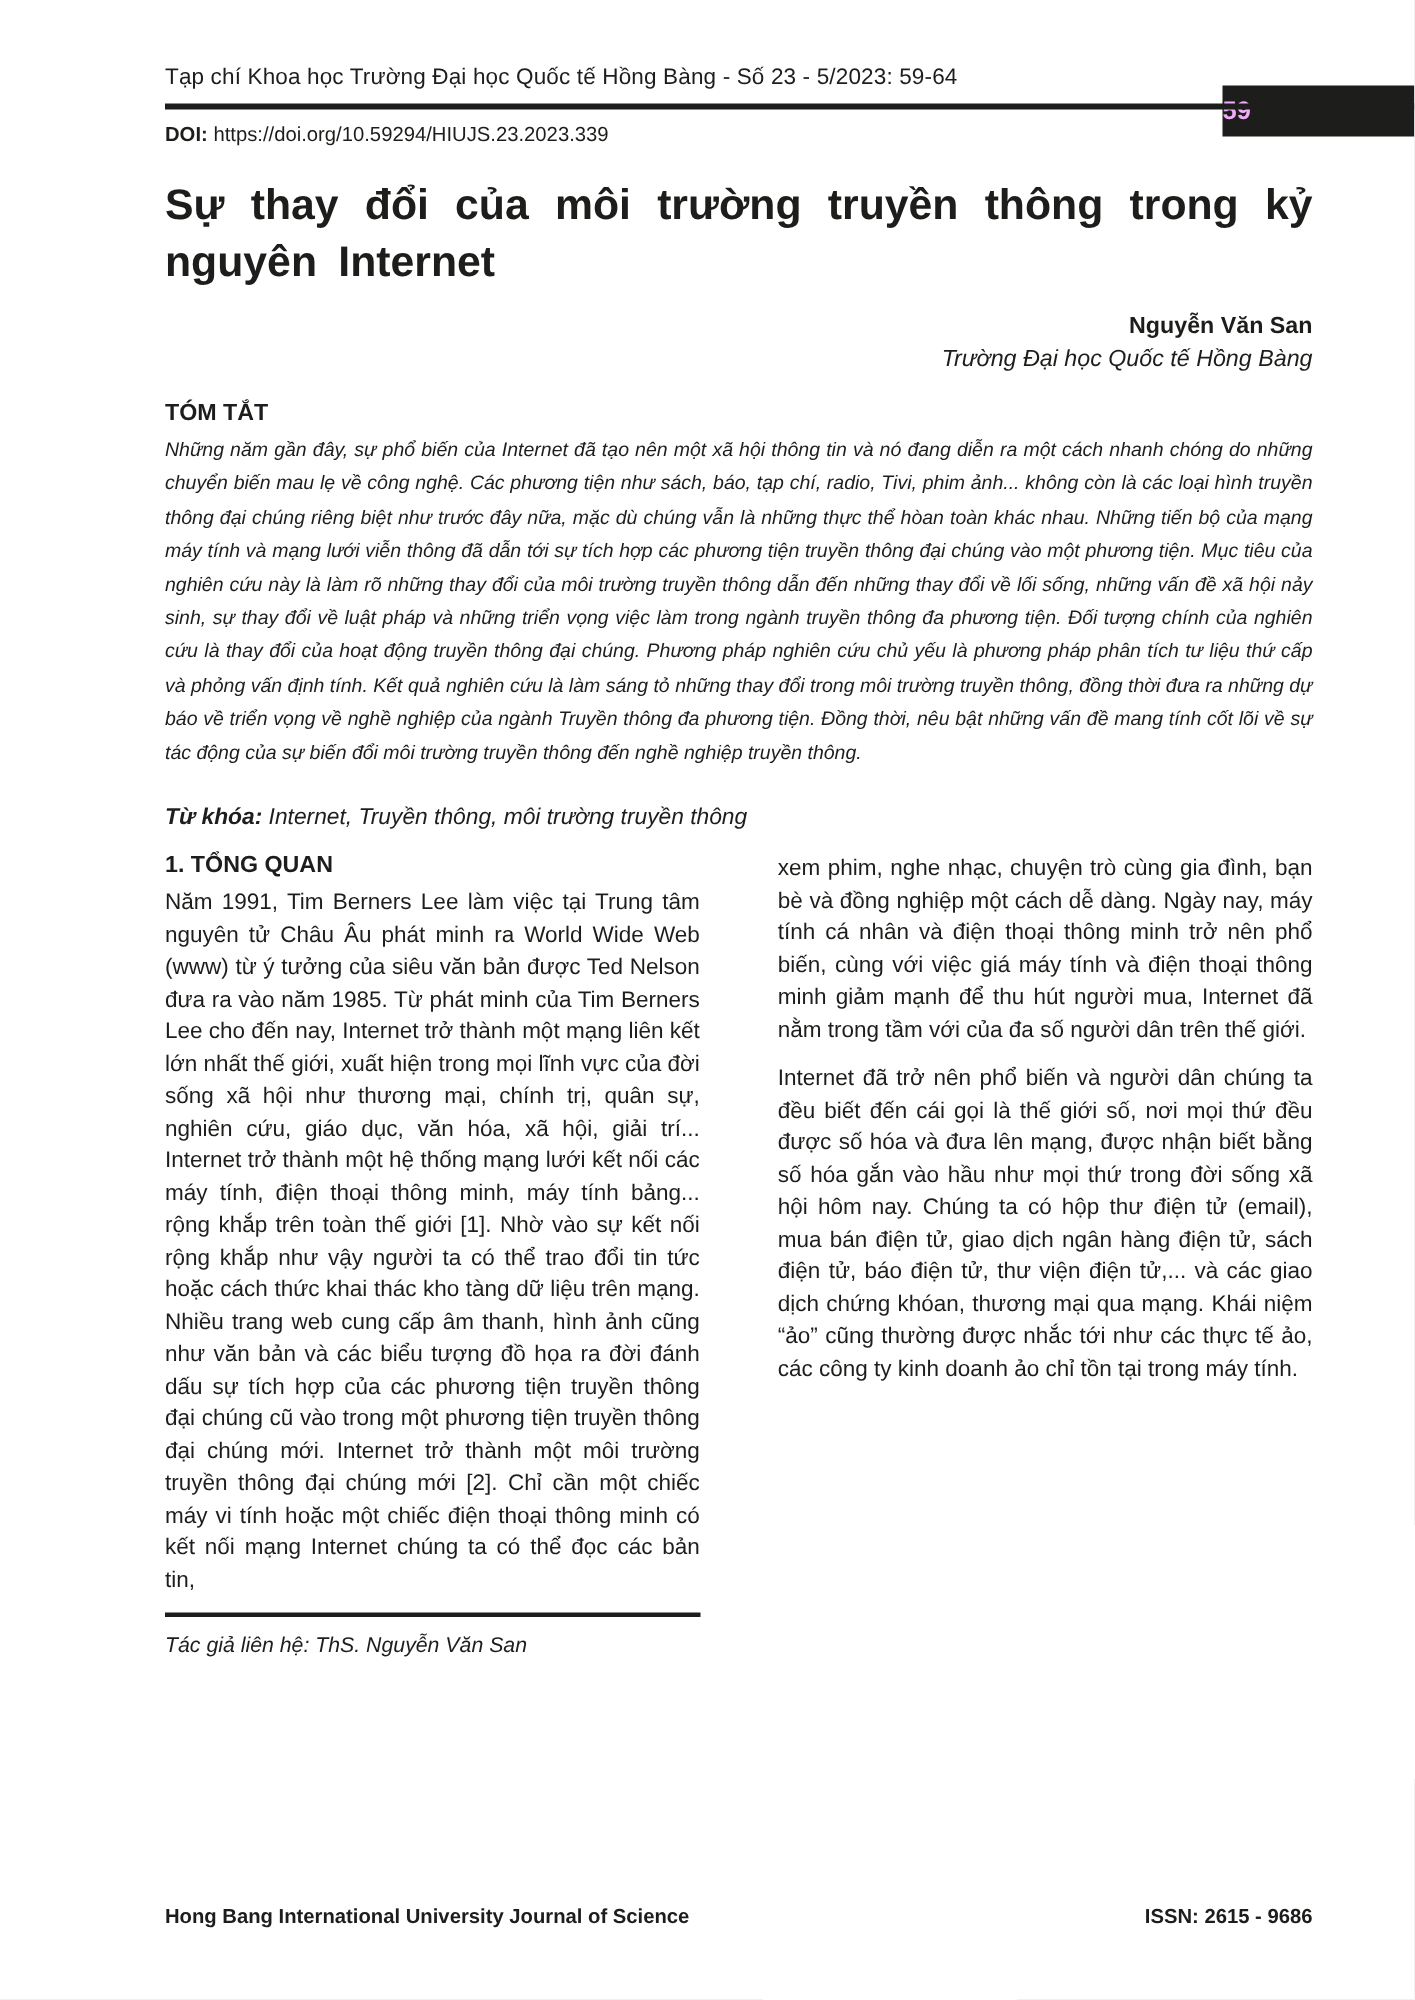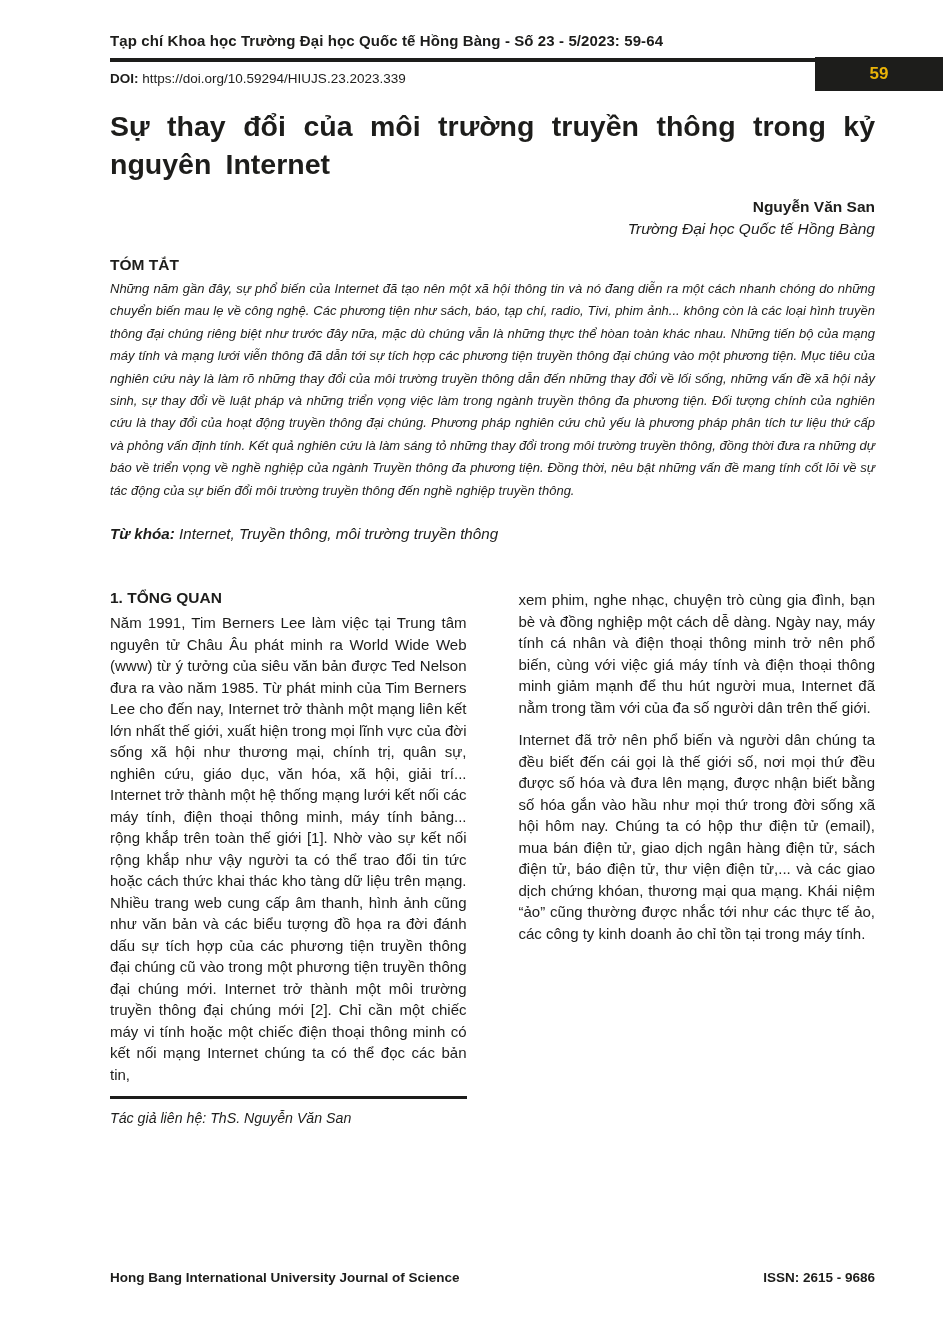--- a/index.html
+++ b/index.html
@@ -13,44 +13,43 @@
     color: #1d1d1b;
     font-family: "Liberation Sans", sans-serif;
     overflow: hidden;
   }
   .content {
     position: absolute;
     top: 0; left: 110px; right: 68px;
   }
   
   .header-row {
-    padding-top: 32px;
+    padding-top: 43px;
     font-size: 15px;
-    font-weight: bold;
+    font-weight: normal;
     letter-spacing: 0.1px;
   }
   .header-rule {
     height: 4px;
     background: #1d1d1b;
     margin-top: 9px;
     margin-right: -68px; 
   }
   .page-badge {
     position: absolute;
     top: 57px;
     right: 0;
     width: 128px;
     height: 34px;
     background: #1d1d1b;
-    color: #eab308;
+    color: #f0abfc;
     font-size: 17px;
     font-weight: bold;
     display: flex;
     align-items: center;
-    justify-content: center;
   }
   .doi-line {
     margin-top: 9px;
     font-size: 13.5px;
   }
   .doi-line .doi-label { font-weight: bold; }
   
   .article-title {
     margin-top: 21px;
     font-size: 28.5px;
@@ -86,21 +85,21 @@
     text-align: justify;
   }
   .keywords-line {
     margin-top: 23px;
     font-size: 15.2px;
     font-style: italic;
   }
   .keywords-line .kw-label { font-weight: bold; }
   
   .columns {
-    margin-top: 47px;
+    margin-top: 15px;
     display: flex;
     gap: 52px;
   }
   .col { flex: 1; min-width: 0; }
   .section-heading {
     font-size: 15.5px;
     font-weight: bold;
     margin-bottom: 5px;
   }
   .body-par {

